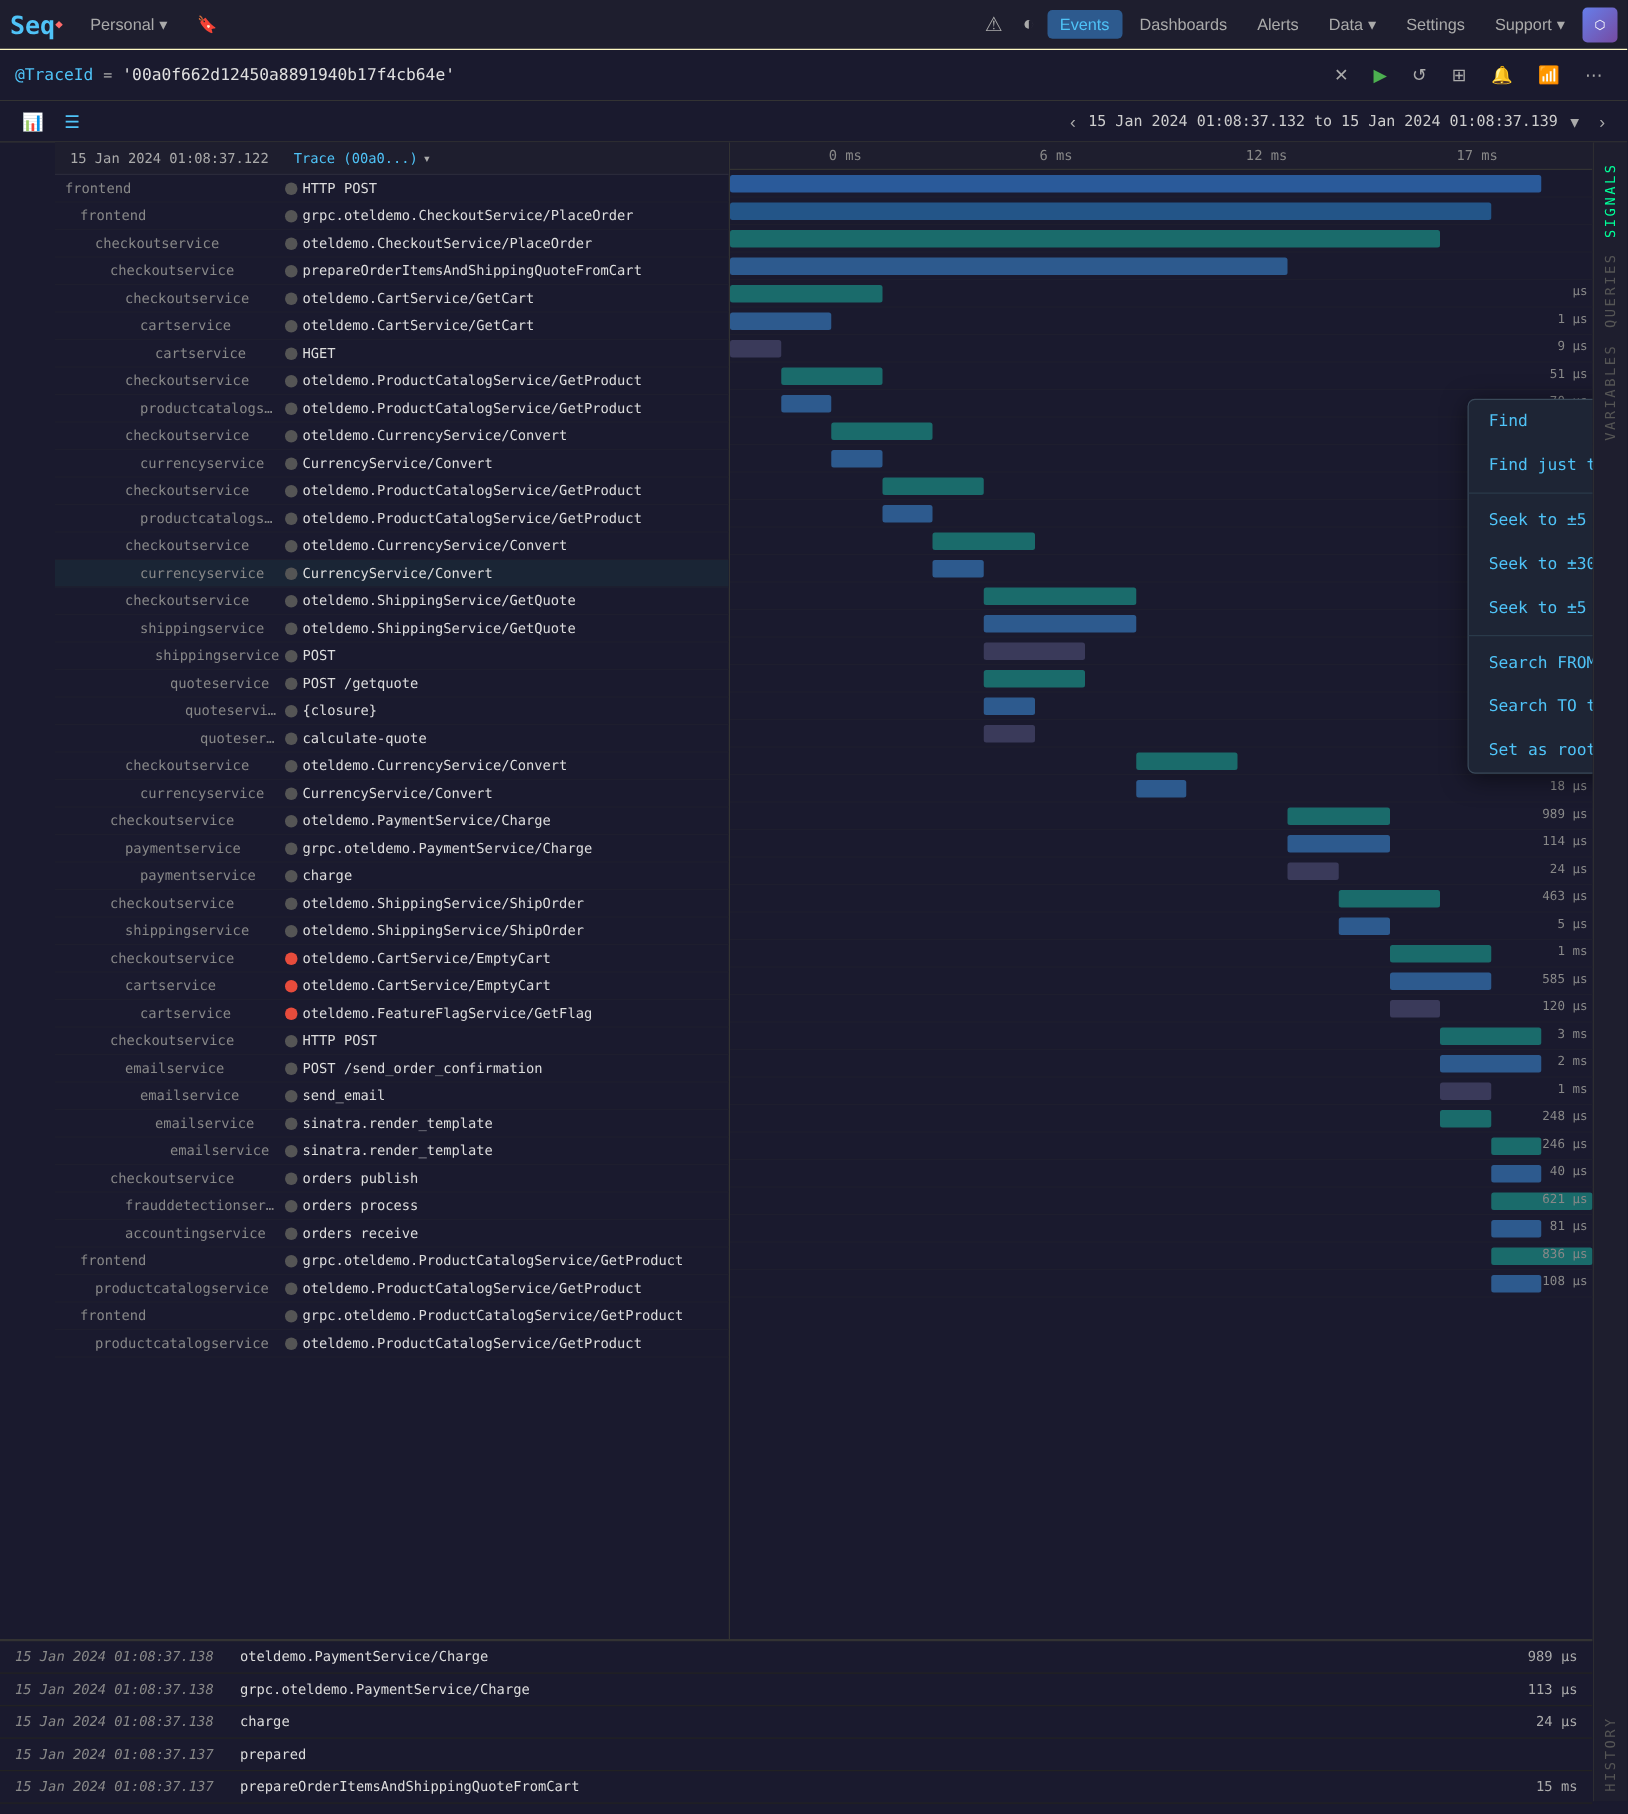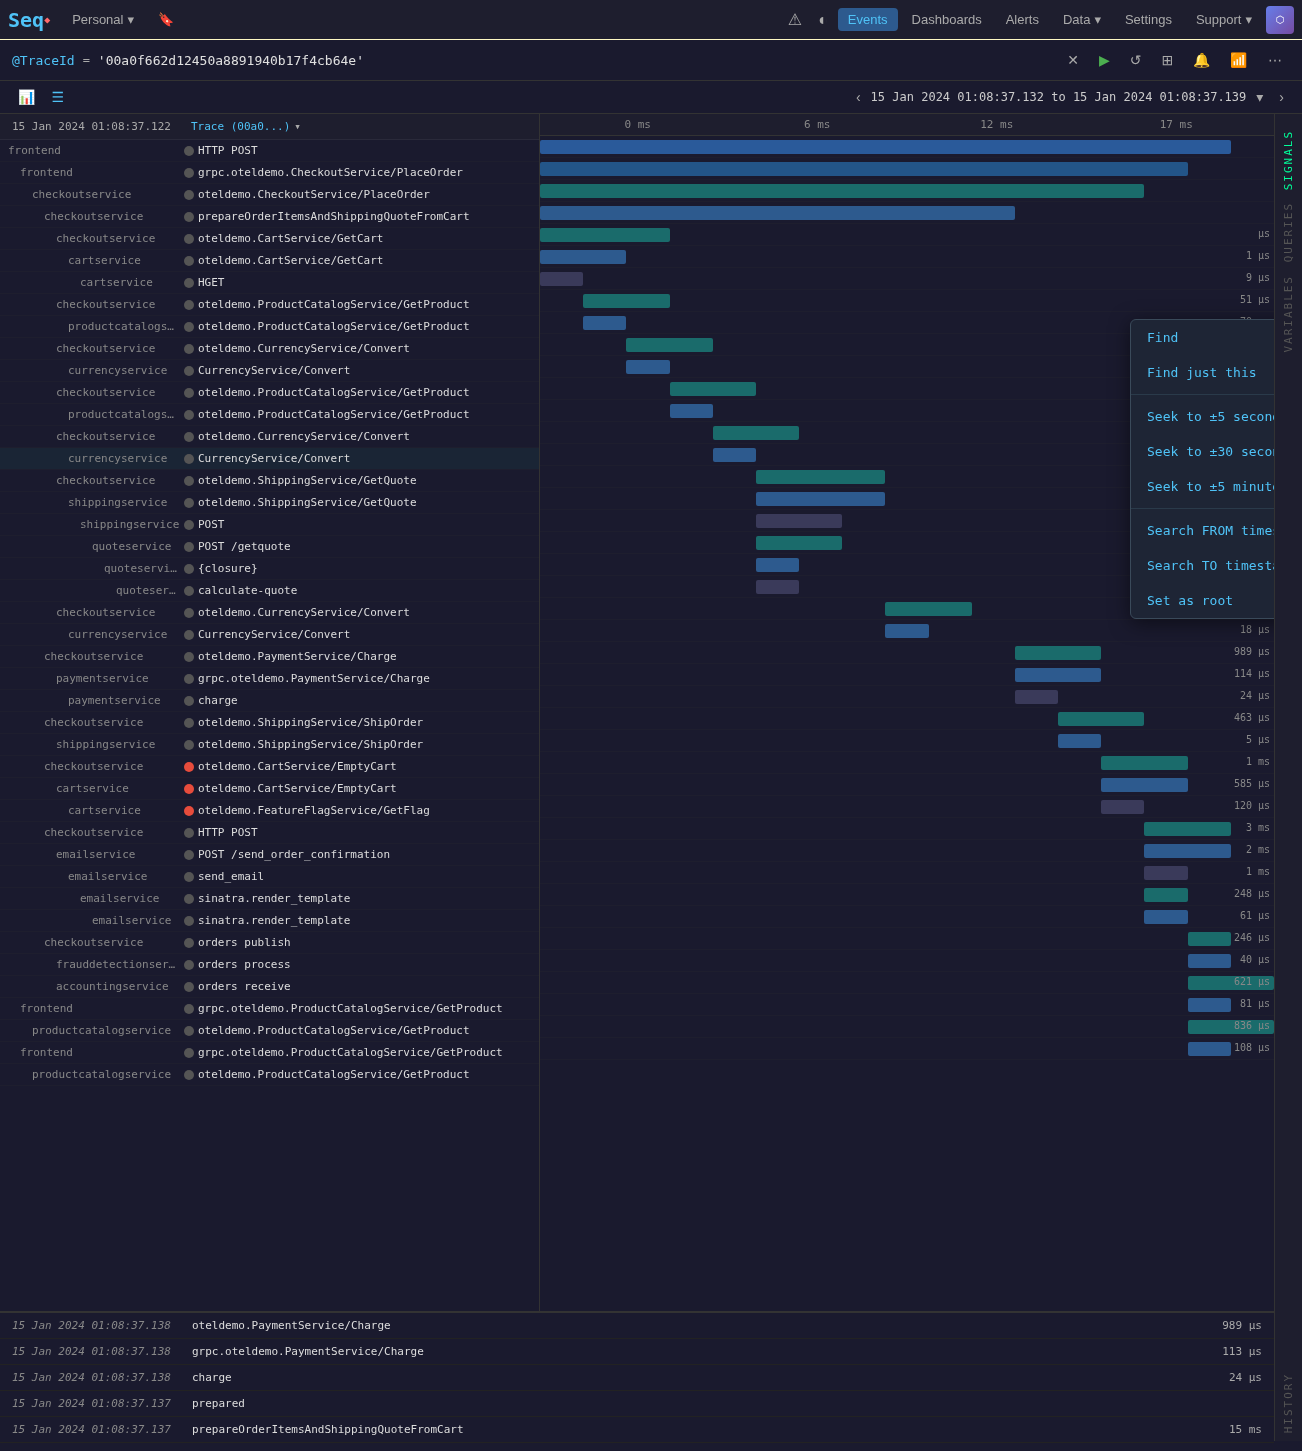--- a/index.html
+++ b/index.html
@@ -189,21 +189,21 @@
   <button class="tb-btn active">☰</button>
 
   <div class="time-range-bar">
     <button class="tb-btn">‹</button>
     <span class="time-range-text">15 Jan 2024 01:08:37.132 to 15 Jan 2024 01:08:37.139</span>
     <button class="tb-btn">▾</button>
     <button class="tb-btn">›</button>
   </div>
 </div>
 
-<div style="display:flex; height: calc(1451px - 40px - 48px - 36px); position:relative;">
+<div style="display:flex; height: calc(1451px - 40px - 48px - 36px); position:relative;padding-left:44px;">
 
   <div class="left-panel">
 
     <div class="trace-header">
       <span class="trace-time">15 Jan 2024  01:08:37.122</span>
       <span class="trace-label">Trace (00a0...)</span>
       <span style="color:#aaa; margin-left:4px;">▾</span>
     </div>
 
     <div id="span-list">
@@ -634,26 +634,20 @@
         <div class="tl-row" style="min-height: 22px;">
           <div class="tl-bar-container" style="position: relative; height: 22px; flex: 1 1 0%;">
             <div class="tl-bar" style="left: 82.3529%; width: 5.88235%; background-color: rgb(58, 58, 90);"></div>
             <span class="tl-duration" style="right: 4px; position: absolute; top: 4px; color: rgb(136, 136, 136); font-size: 10px;">1 ms</span>
           </div>
         </div>
         <div class="tl-row" style="min-height: 22px;">
           <div class="tl-bar-container" style="position: relative; height: 22px; flex: 1 1 0%;">
             <div class="tl-bar" style="left: 82.3529%; width: 5.88235%; background-color: rgb(26, 107, 107);"></div>
             <span class="tl-duration" style="right: 4px; position: absolute; top: 4px; color: rgb(136, 136, 136); font-size: 10px;">248 µs</span>
-          </div>
-        </div>
-        <div class="tl-row" style="min-height: 22px;">
-          <div class="tl-bar-container" style="position: relative; height: 22px; flex: 1 1 0%;">
-            <div class="tl-bar" style="left: 82.3529%; width: 5.88235%; background-color: rgb(45, 90, 142);"></div>
-            <span class="tl-duration" style="right: 4px; position: absolute; top: 4px; color: rgb(136, 136, 136); font-size: 10px;">61 µs</span>
           </div>
         </div>
         <div class="tl-row" style="min-height: 22px;">
           <div class="tl-bar-container" style="position: relative; height: 22px; flex: 1 1 0%;">
             <div class="tl-bar" style="left: 88.2353%; width: 5.88235%; background-color: rgb(26, 107, 107);"></div>
             <span class="tl-duration" style="right: 4px; position: absolute; top: 4px; color: rgb(136, 136, 136); font-size: 10px;">246 µs</span>
           </div>
         </div>
         <div class="tl-row" style="min-height: 22px;">
           <div class="tl-bar-container" style="position: relative; height: 22px; flex: 1 1 0%;">

